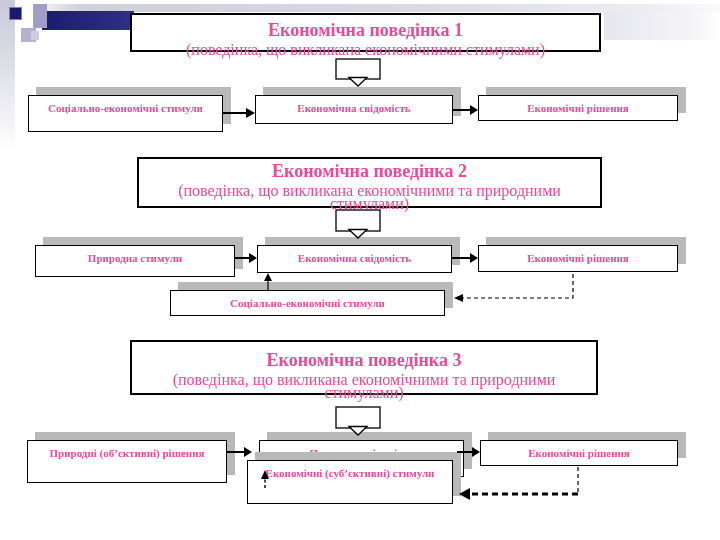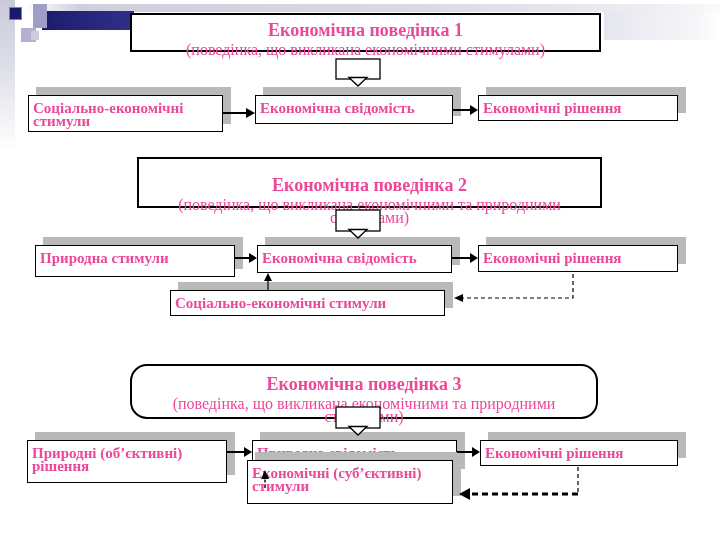--- a/index.html
+++ b/index.html
@@ -22,38 +22,38 @@
   .sq-lav3{left:31px;top:31px;width:8px;height:9px;background:#cdcdde;}
   .sq-navy{left:9px;top:7px;width:13px;height:13px;background:#191970;border:1px solid #7d7db0;box-sizing:border-box;}
   
   .tbox{position:absolute;background:#fff;border:2px solid #000;text-align:center;}
   .ttext{font-weight:bold;font-size:18px;line-height:21px;}
   .tsub{font-size:16px;line-height:13px;}
   .t1{left:130px;top:13px;width:467px;height:35px;}
   .t1 .ttext{padding-top:5px;}
   .t1 .tsub{position:absolute;left:0;right:0;top:28px;}
   .t2{left:137px;top:157px;width:461px;height:47px;}
-  .t2 .ttext{padding-top:16px;}
+  .t2 .ttext{padding-top:2px;}
   .t2 .tsub{padding-top:2px;}
-  .t3{left:130px;top:364px;width:464px;height:51px;border-radius:17px;}
+  .t3{left:130px;top:340px;width:464px;height:51px;}
   .t3 .ttext{padding-top:8px;}
   .t3 .tsub{padding-top:2px;}
   
   .fbox{position:absolute;background:#fff;border:1px solid #000;box-sizing:border-box;
-    text-align:left;font-weight:bold;font-size:15px;line-height:13px;
+    text-align:center;font-weight:bold;font-size:11px;line-height:13px;
     padding:6px 4px 0 4px;box-shadow:8px -8px 0 0 #b9b9b9;}
   .s1b1{left:28px;top:95px;width:195px;height:37px;}
   .s1b2{left:255px;top:95px;width:198px;height:29px;}
   .s1b3{left:478px;top:95px;width:200px;height:26px;}
   .s2b1{left:35px;top:245px;width:200px;height:32px;}
   .s2b2{left:257px;top:245px;width:195px;height:28px;}
   .s2b3{left:478px;top:245px;width:200px;height:27px;}
   .s2fb{left:170px;top:290px;width:275px;height:26px;}
   .s3b1{left:27px;top:440px;width:200px;height:43px;}
-  .s3b2{left:252px;top:440px;width:205px;height:37px;}
+  .s3b2{left:259px;top:440px;width:205px;height:37px;}
   .s3b3{left:480px;top:440px;width:198px;height:26px;}
   .s3fb{left:247px;top:460px;width:206px;height:44px;}
   
   .connector-layer{position:absolute;left:0;top:0;width:720px;height:540px;pointer-events:none;}
 </style>
 </head>
 <body>
 
 <div class="slide">
 

